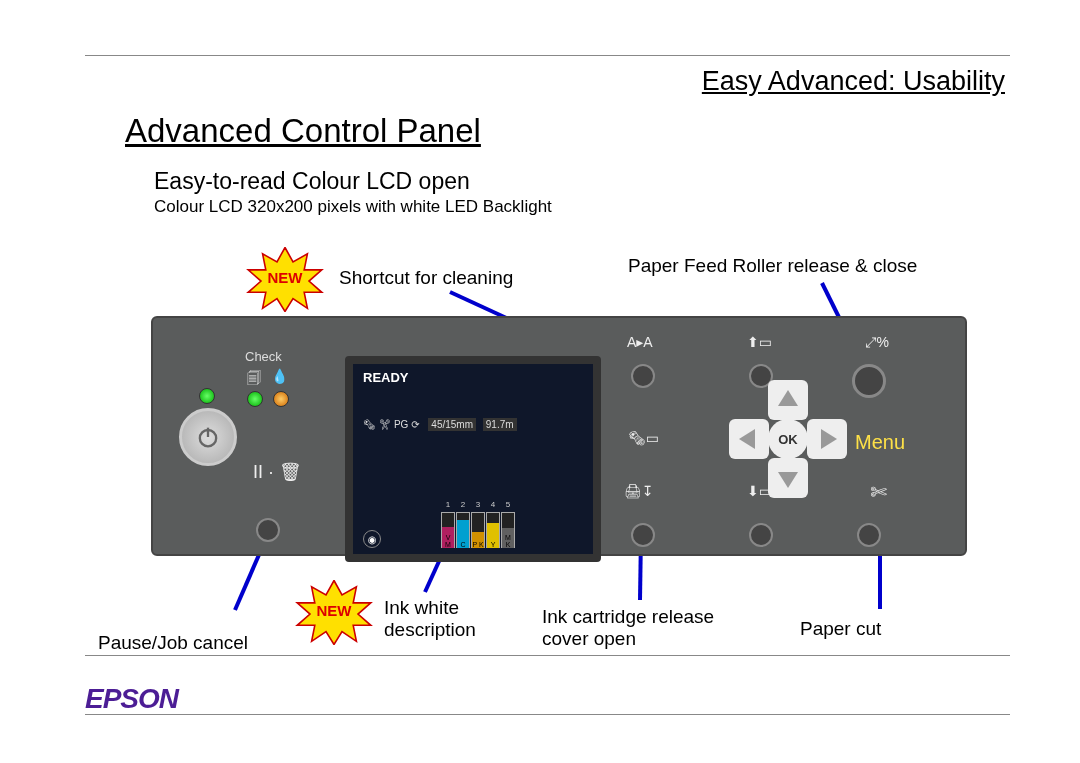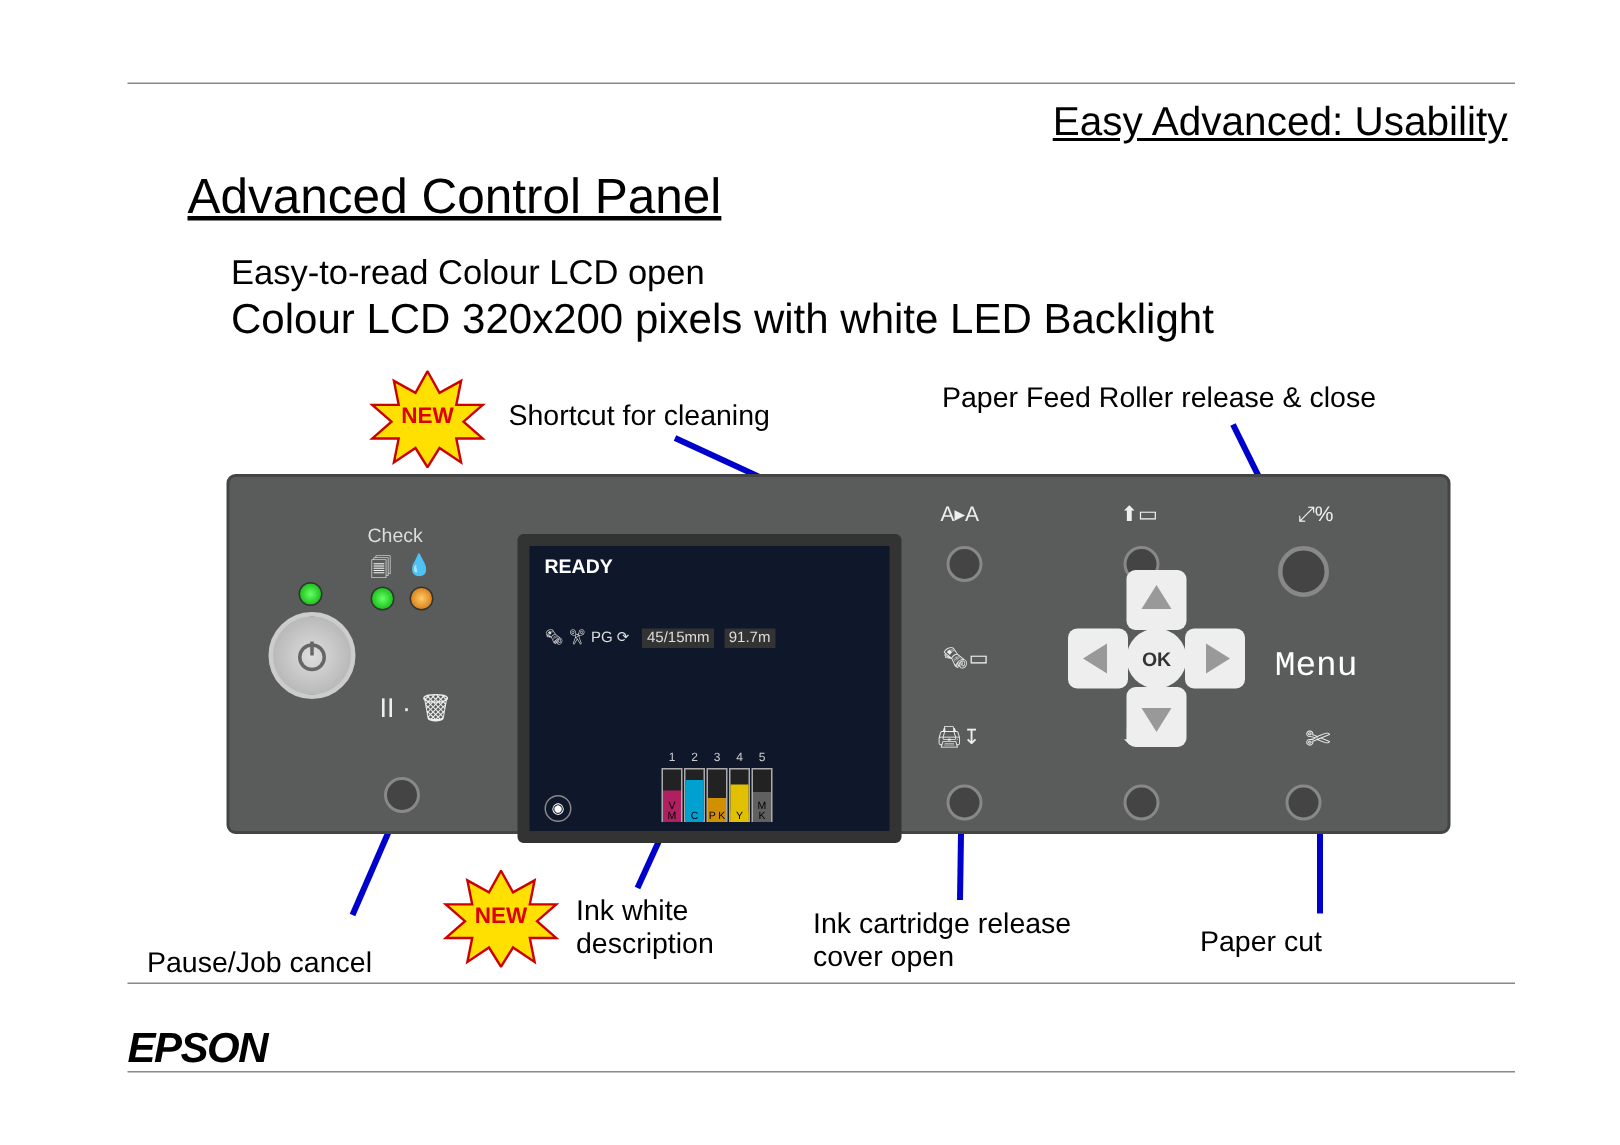--- a/index.html
+++ b/index.html
@@ -36,21 +36,21 @@
   .sub1 {
     position: absolute;
     top: 168px;
     left: 154px;
     font-size: 23px;
   }
   .sub2 {
     position: absolute;
     top: 197px;
     left: 154px;
-    font-size: 28px;
+    font-size: 17px;
   }
   .panel {
     position: absolute;
     top: 316px;
     left: 151px;
     width: 816px;
     height: 240px;
     background: #5a5c5c;
     border-radius: 6px;
     border: 2px solid #444;
@@ -143,21 +143,21 @@
     border-radius: 50%;
     background: radial-gradient(#ddd, #aaa);
     border: 3px solid #ccc;
     display: flex;
     align-items: center;
     justify-content: center;
   }
   .dpad {
     position: absolute;
     top: 62px;
-    right: 135px;
+    right: 118px;
     width: 118px;
     height: 118px;
   }
   .dpad .arrow {
     position: absolute;
     width: 40px;
     height: 40px;
     background: #eee;
     border-radius: 6px;
   }
@@ -177,25 +177,24 @@
     font-weight: bold;
     color: #333;
   }
   .p-icon {
     position: absolute;
     color: #eee;
     font-size: 14px;
   }
   .menu-label {
     position: absolute;
-    color: #ffffff;
-    font-size: 23px;
+    color: #fde047;
+    font-size: 20px;
     right: 60px;
     top: 113px;
-    font-family: Liberation Mono, monospace;
   }
   .check-label {
     position: absolute;
     color: #ddd;
     font-size: 13px;
     top: 31px;
     left: 92px;
     text-align: right;
   }
   .starburst {
@@ -217,21 +216,21 @@
     position: absolute;
     font-size: 19px;
     color: #000;
   }
   .footer-logo {
     position: absolute;
     bottom: 48px;
     left: 85px;
     font-size: 28px;
     font-weight: bold;
-    color: #000000;
+    color: #4c1d95;
     font-style: italic;
     letter-spacing: -1px;
   }
 </style>
 </head>
 <body>
 
 <div class="hr-line" style="top:55px;"></div>
 <div class="hr-line" style="top:655px;"></div>
 <div class="hr-line" style="top:714px;"></div>

